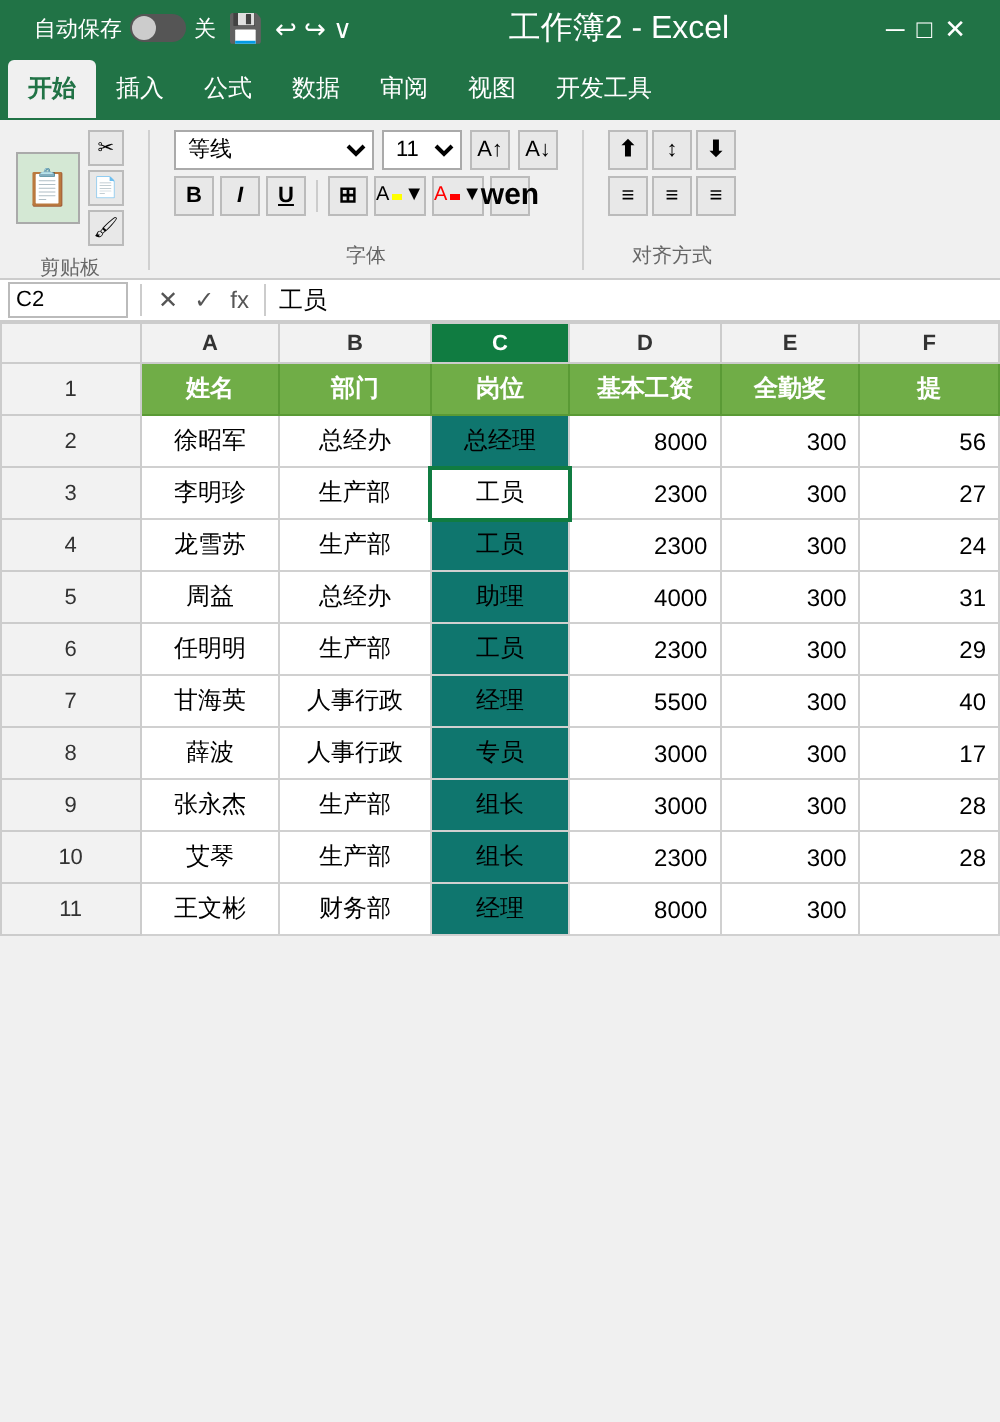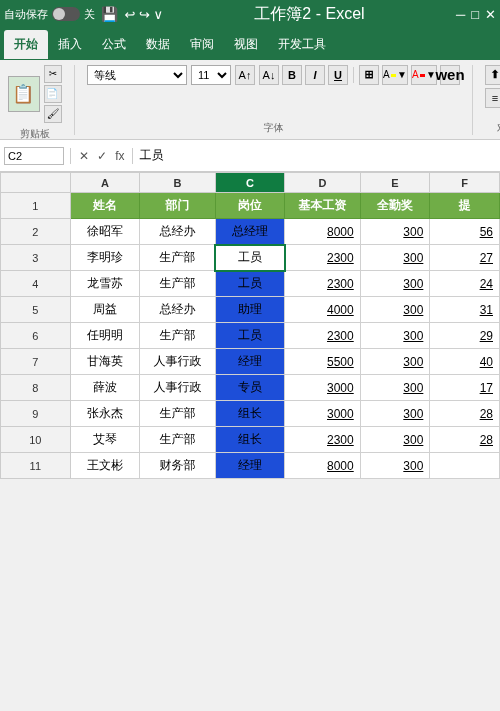--- a/index.html
+++ b/index.html
@@ -11,21 +11,21 @@
       overflow-x: hidden;
     }
 
     
     .title-bar {
       background: #217346;
       color: white;
       height: 28px;
       display: flex;
       align-items: center;
-      padding: 0 4px;
+      padding: 0 17px;
       font-size: 12px;
       justify-content: space-between;
     }
     .title-bar-left {
       display: flex;
       align-items: center;
       gap: 6px;
     }
     .title-bar-center {
       flex: 1;
@@ -127,20 +127,21 @@
       border: 1px solid #bbb;
       display: flex;
       align-items: center;
       justify-content: center;
       font-size: 10px;
     }
 
     
     .font-group {
       display: flex;
+      flex-direction: column;
       gap: 3px;
     }
     .font-row1 {
       display: flex;
       align-items: center;
       gap: 4px;
     }
     .font-select {
       width: 100px;
       height: 20px;
@@ -214,21 +215,21 @@
       flex-direction: column;
       gap: 3px;
     }
 
     
     .formula-bar {
       background: white;
       border-bottom: 1px solid #ccc;
       display: flex;
       align-items: center;
-      height: 32px;
+      height: 21px;
       padding: 0 4px;
       gap: 4px;
     }
     .name-box {
       width: 60px;
       height: 18px;
       border: 1px solid #bbb;
       font-size: 11px;
       padding: 0 3px;
       background: white;
@@ -284,30 +285,29 @@
       white-space: nowrap;
       overflow: hidden;
     }
     .cell.header-cell {
       background: #70ad47;
       color: white;
       font-weight: bold;
       border: 1px solid #5a9a35;
     }
     .cell.selected-col {
-      background: #1d4ed8;
+      background: #0f766e;
     }
     .cell.active-cell {
       border: 2px solid #107c41;
       background: white;
     }
     .number-cell {
       text-align: right;
       padding-right: 6px;
-      text-decoration: underline;
     }
 
     
     .row-num {
       background: #f2f2f2;
       border: 1px solid #ccc;
       text-align: center;
       width: 28px;
       font-size: 11px;
       color: #333;

